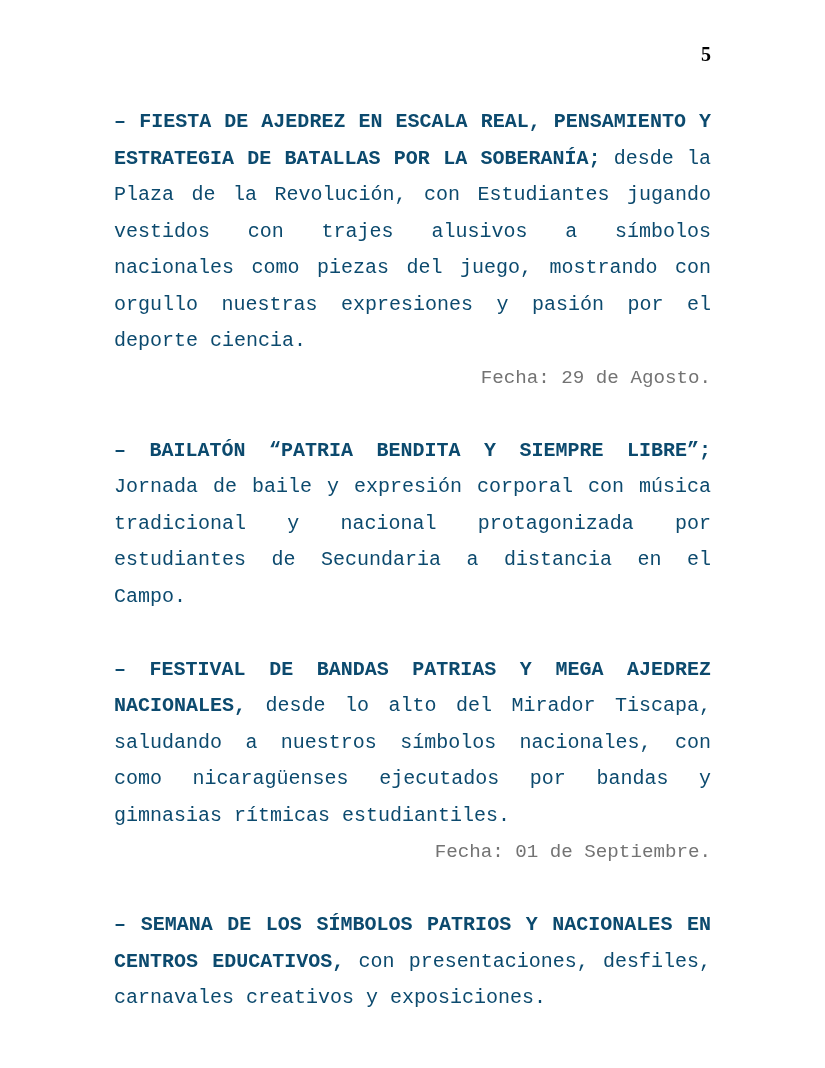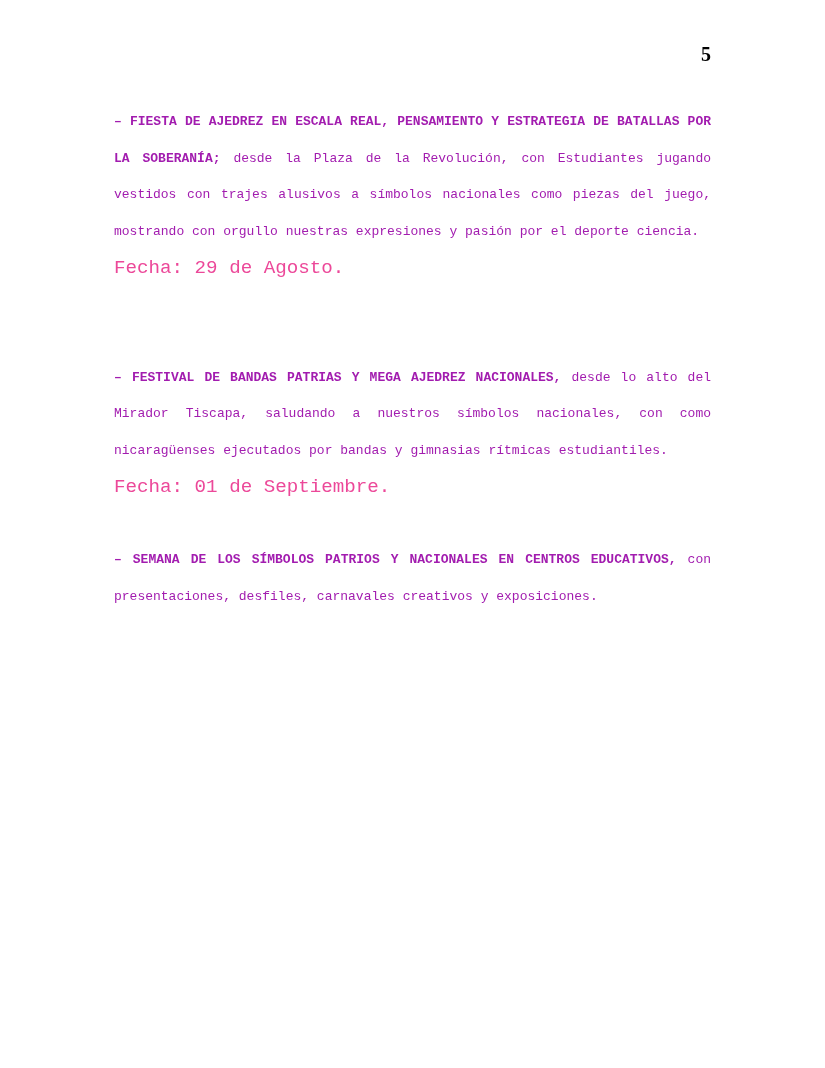--- a/index.html
+++ b/index.html
@@ -30,41 +30,41 @@
     line-height: 1;
   }
   .body-area {
     position: absolute;
     left: 114px;
     top: 104px;
     width: 597px;
   }
   .para {
     font-family: "Liberation Mono", "DejaVu Sans Mono", monospace;
-    font-size: 13px;
+    font-size: 20px;
     line-height: 36.5px;
-    color: #a21caf;
+    color: #0c4a6e;
     text-align: justify;
     text-justify: inter-word;
     margin: 0;
     letter-spacing: 0;
     -webkit-font-smoothing: none;
   }
   .para .hdr {
     font-weight: bold;
   }
   .para .bodytext {
     font-weight: normal;
   }
   .fecha {
     font-family: "Liberation Mono", "DejaVu Sans Mono", monospace;
     font-size: 19.2px;
     line-height: 36.5px;
-    color: #ec4899;
-    text-align: left;
+    color: #737373;
+    text-align: right;
     font-weight: normal;
     margin: 0;
   }
   .para-gap {
     height: 36.5px;
   }
 </style>
 </head>
 <body>
 
@@ -74,20 +74,21 @@
 
   <div class="body-area">
 
     <div>
       <p class="para"><span class="hdr">– </span><span class="hdr">FIESTA DE AJEDREZ EN ESCALA REAL, PENSAMIENTO Y ESTRATEGIA DE BATALLAS POR LA SOBERANÍA;</span><span class="bodytext"> desde la Plaza de la Revolución, con Estudiantes jugando vestidos con trajes alusivos a símbolos nacionales como piezas del juego, mostrando con orgullo nuestras expresiones y pasión por el deporte ciencia.</span></p>
       <p class="fecha">Fecha: 29 de Agosto.</p>
     </div>
     <div class="para-gap"></div>
 
     <div>
+      <p class="para"><span class="hdr">– </span><span class="hdr">BAILATÓN “PATRIA BENDITA Y SIEMPRE LIBRE”;</span><span class="bodytext"> Jornada de baile y expresión corporal con música tradicional y nacional protagonizada por estudiantes de Secundaria a distancia en el Campo.</span></p>
     </div>
     <div class="para-gap"></div>
 
     <div>
       <p class="para"><span class="hdr">– </span><span class="hdr">FESTIVAL DE BANDAS PATRIAS Y MEGA AJEDREZ NACIONALES,</span><span class="bodytext"> desde lo alto del Mirador Tiscapa, saludando a nuestros símbolos nacionales, con como nicaragüenses ejecutados por bandas y gimnasias rítmicas estudiantiles.</span></p>
       <p class="fecha">Fecha: 01 de Septiembre.</p>
     </div>
     <div class="para-gap"></div>
 
     <div>

